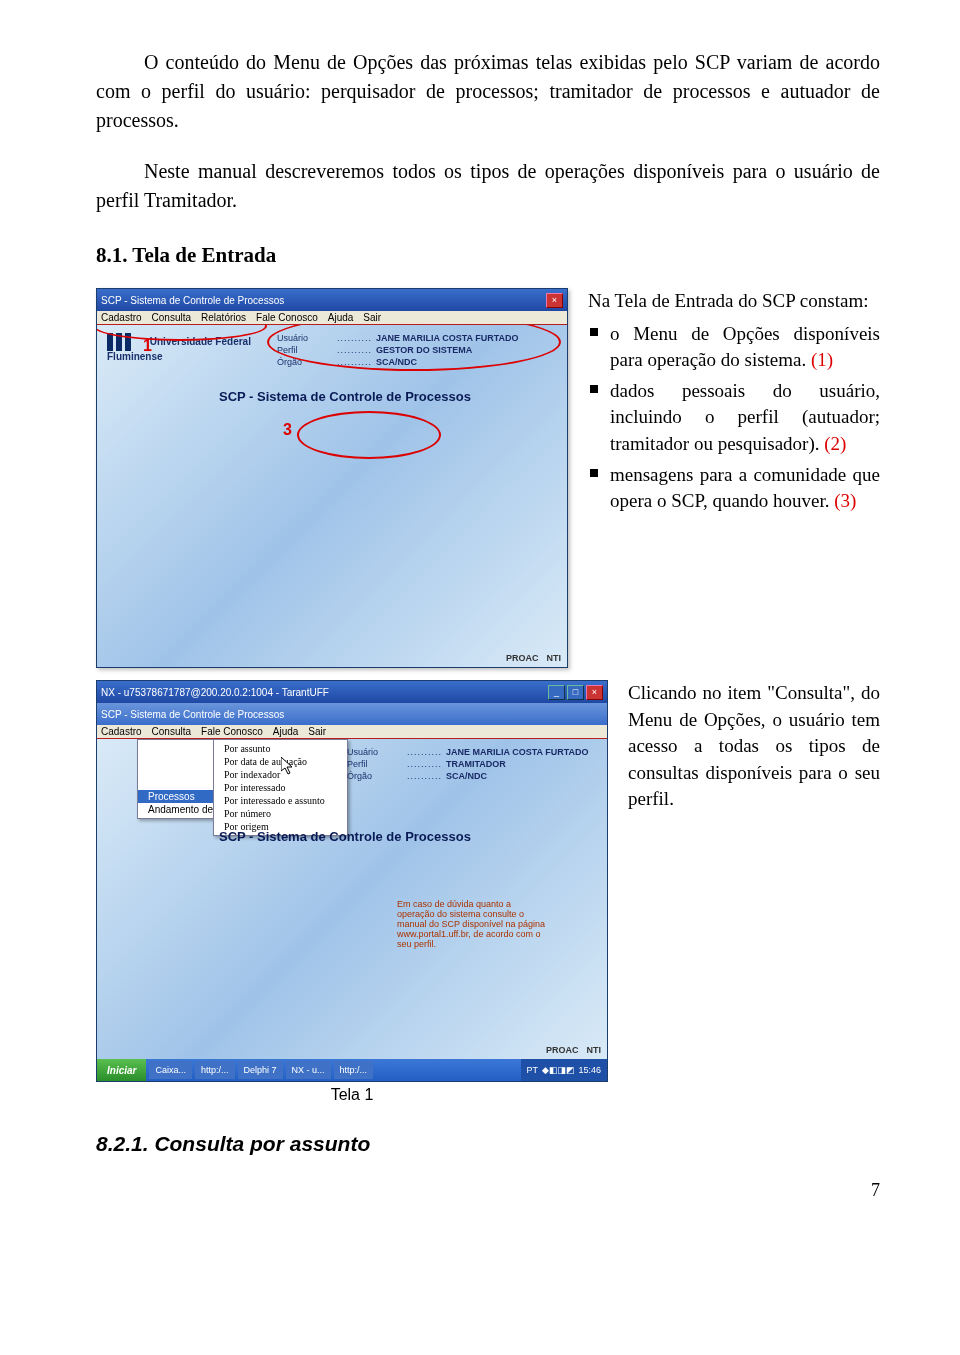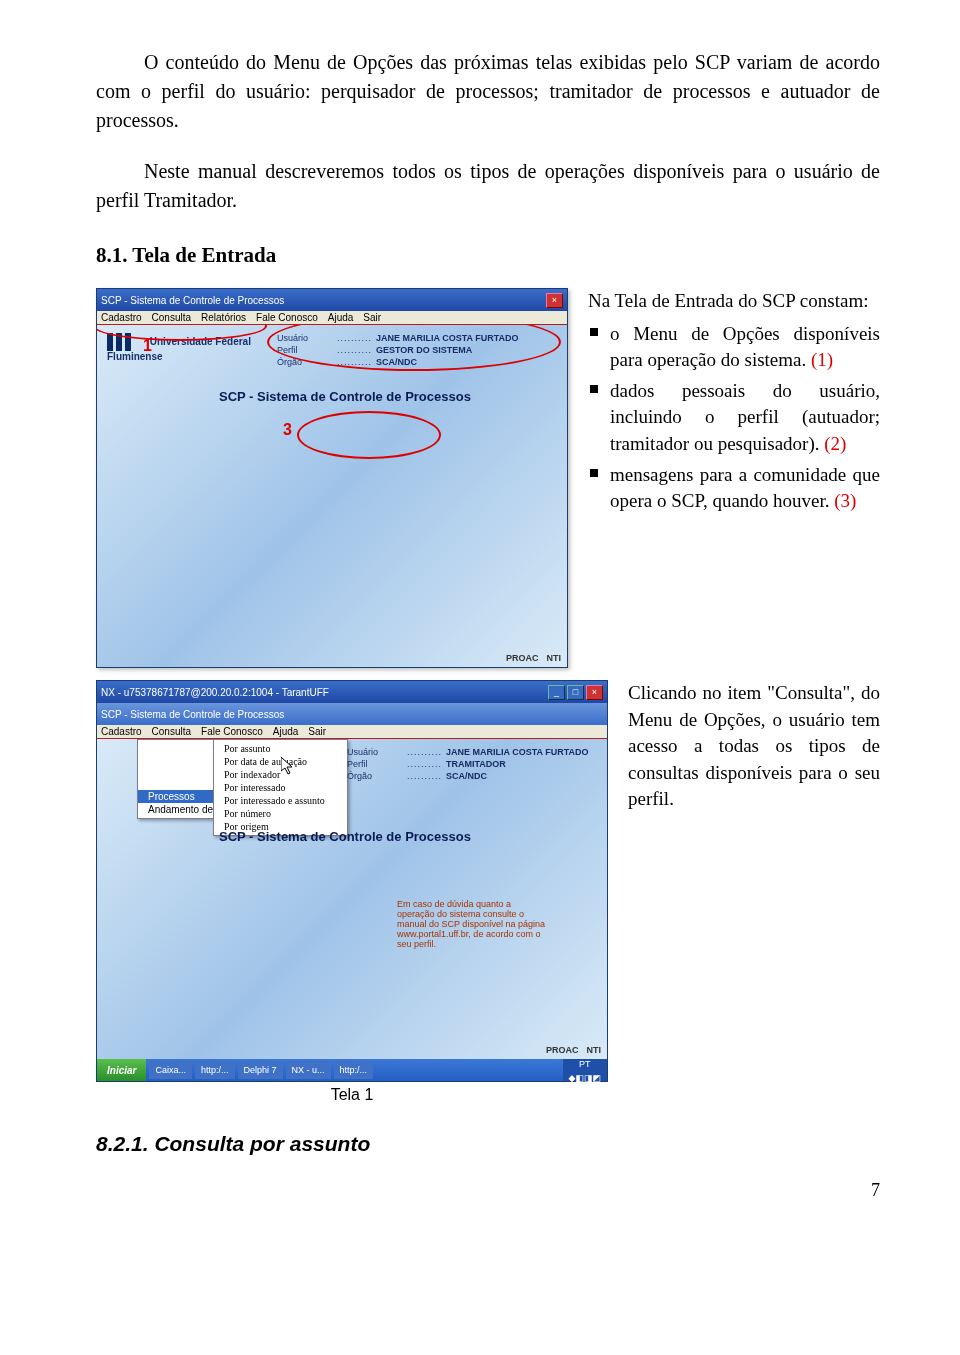--- a/index.html
+++ b/index.html
@@ -158,21 +158,21 @@
     background: linear-gradient(#5abf4f,#2a8e2a);
     padding:0 10px; height:100%; display:flex; align-items:center;
     font-style:italic; font-weight:bold;
   }
   .taskbtn {
     background:#3f72c6; margin-left:3px; padding:0 6px; height:18px;
     display:flex; align-items:center; font-size:9px;
   }
   .tray {
     margin-left:auto; background:#1f50a8; padding:0 6px; height:100%;
-    display:flex; align-items:center; gap:4px; font-size:9px;flex-direction:column;
+    display:flex; align-items:center; gap:4px; font-size:9px;
   }
 
   
   .submenu {
     position:absolute; top:14px; left:40px;
     background:#fff; border:1px solid #7a7a99;
     font-size:10px; font-family:Tahoma; color:#000;
     padding:2px 0; box-shadow:2px 2px 3px rgba(0,0,0,.3);
   }
   .submenu .item { padding:1px 22px 1px 10px; white-space:nowrap;}

